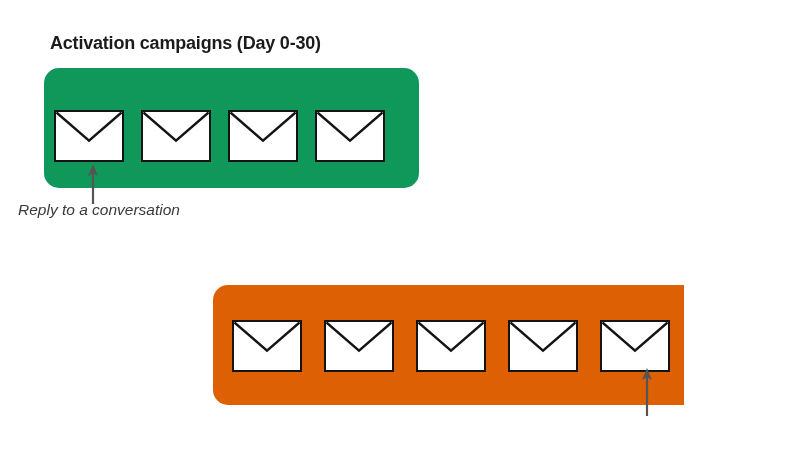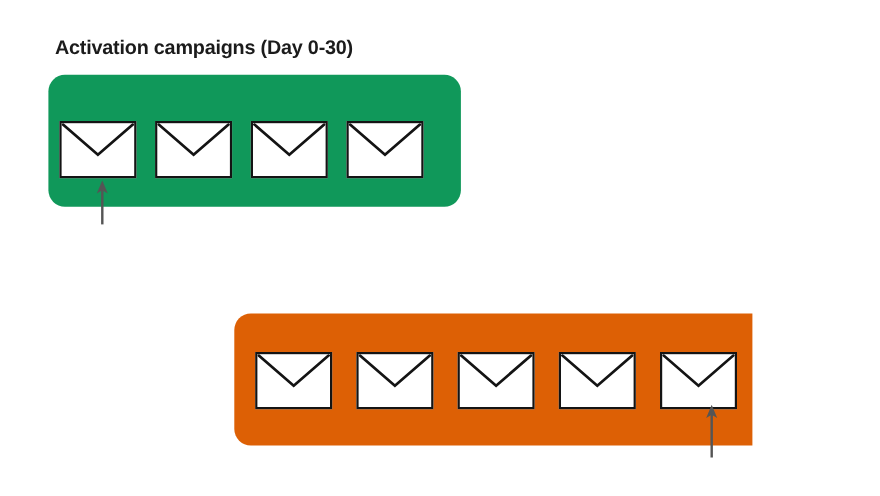--- a/index.html
+++ b/index.html
@@ -102,20 +102,21 @@
         <path d="M0.5 0.5 L35 31 L69.5 0.5" fill="none" stroke="#141414" stroke-width="2.6"></path>
       </svg>
     </div>
   </div>
 
   <svg class="callout-arrow" style="left:80px; top:162px; width:26px; height:42px;" viewBox="0 0 26 42">
     <line x1="13" y1="42" x2="13" y2="10" stroke="#555555" stroke-width="2.2"></line>
     <path d="M13 2 L18 14 L13 11 L8 14 Z" fill="#555555"></path>
   </svg>
 
+  <div class="callout-label" style="left:18px; top:201px;">Reply to a conversation</div>
 
 
   <div class="campaign-band band-orange" style="left:213px; top:285px; width:574px; height:120px;"></div>
 
   <div class="envelope-row" style="left:232px; top:320px; gap:22px;">
     <div class="envelope" style="width:70px; height:52px;">
       <svg viewBox="0 0 70 52" preserveAspectRatio="none">
         <path d="M0.5 0.5 L35 31 L69.5 0.5" fill="none" stroke="#141414" stroke-width="2.6"></path>
       </svg>
     </div>

